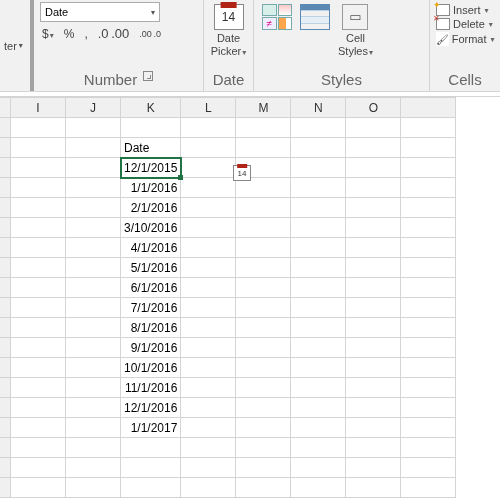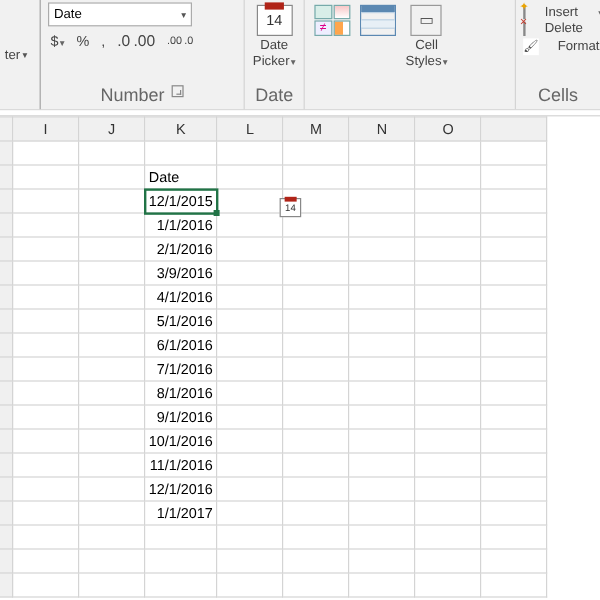--- a/index.html
+++ b/index.html
@@ -37,21 +37,21 @@
 
 .tbl-ico { width: 30px; height: 26px; border: 1px solid #5b88b2; display: grid; grid-template-rows: 5px 1fr 1fr 1fr; }
 .tbl-ico .h { background: #5b88b2; }
 .tbl-ico .r { border-top: 1px solid #bcd1e4; }
 .tbl-ico .r.alt { background: #e7eff6; }
 
 .cs-ico { width: 26px; height: 26px; border: 1px solid #999; display: flex; align-items: center; justify-content: center; font-size: 13px; color: #555; }
 
 
 .cells { display: flex; flex-direction: column; gap: 2px; padding: 2px 0; }
-.cells .item { display: flex; align-items: center; font-size: 11px; color: #444; gap: 16px; }
+.cells .item { display: flex; align-items: center; font-size: 11px; color: #444; gap: 3px; }
 .cell-ico { width: 14px; height: 12px; border: 1px solid #888; position: relative; background: #fff; }
 .cell-ico.ins::before { content: "✦"; position: absolute; left: -4px; top: -5px; font-size: 9px; color: #eba400; }
 .cell-ico.del::before { content: "✕"; position: absolute; left: -4px; top: -5px; font-size: 8px; color: #c0392b; }
 .cell-ico.fmt { border:none; width:14px; height:14px; display:flex; align-items:center; justify-content:center; }
 .cell-ico.fmt::before { content: "🖌"; font-size: 10px; }
 
 
 .fbar { height: 5px; border-bottom: 1px solid #d4d4d4; background: #fff; }
 
 
@@ -63,21 +63,21 @@
 table.grid td { padding: 0 3px; text-align: right; width: 55px; }
 td.colh { text-align: left !important; font-weight: normal; }
 td.sel { outline: 2px solid #217346; outline-offset: -1px; position: relative; }
 td.sel::after { content: ""; position: absolute; right: -3px; bottom: -3px; width: 5px; height: 5px; background: #217346; }
 
 .mini-cal { position: absolute; width: 18px; height: 16px; border: 1px solid #888; background: #fff; }
 .mini-cal .mtab { position: absolute; top: -2px; left: 50%; transform: translateX(-50%); width: 60%; height: 4px; background: #b02418; }
 .mini-cal .mnum { font-size: 8px; color:#333; display:flex; align-items:center; justify-content:center; height:100%; padding-top:1px;}
 
 
-.lclip { width: 34px; display:flex; flex-direction:column; justify-content:center; font-size:11px; color:#444; border-right:1px solid #a3a3a3; padding:0 4px;}
+.lclip { width: 34px; display:flex; flex-direction:column; justify-content:center; font-size:11px; color:#444; border-right:4px solid #a3a3a3; padding:0 4px;}
 .lclip .row{ display:flex; align-items:center;}
 .lclip .chev{margin-left:2px;}
 </style>
 </head>
 <body>
 
 <div class="ribbon">
   <div class="lclip">
     <div class="row">
         <span>ter</span>
@@ -136,20 +136,23 @@
             <div class="r alt"></div>
             <div class="r"></div>
           </div>
       </div>
       <div class="big">
         <div class="cs-ico">▭</div>
         <div style="white-space:pre-line"><span>Cell
 Styles</span><span class="btn-dd">▾</span></div>
       </div>
     </div>
+    <div class="group-label">
+        <span>Styles</span>
+      </div>
   </div>
 
   <div class="group" style="width:70px;border-right:none">
     <div class="cells">
       <div class="item">
           <span class="cell-ico ins"></span>
           <span>Insert</span>
           <span class="btn-dd">▾</span>
         </div>
       <div class="item">
@@ -239,21 +242,21 @@
           <td></td>
           <td></td>
           <td></td>
           <td></td>
           <td></td>
         </tr>
         <tr>
           <th></th>
           <td></td>
           <td></td>
-          <td>3/9/2016</td>
+          <td>3/10/2016</td>
           <td></td>
           <td></td>
           <td></td>
           <td></td>
           <td></td>
         </tr>
         <tr>
           <th></th>
           <td></td>
           <td></td>

